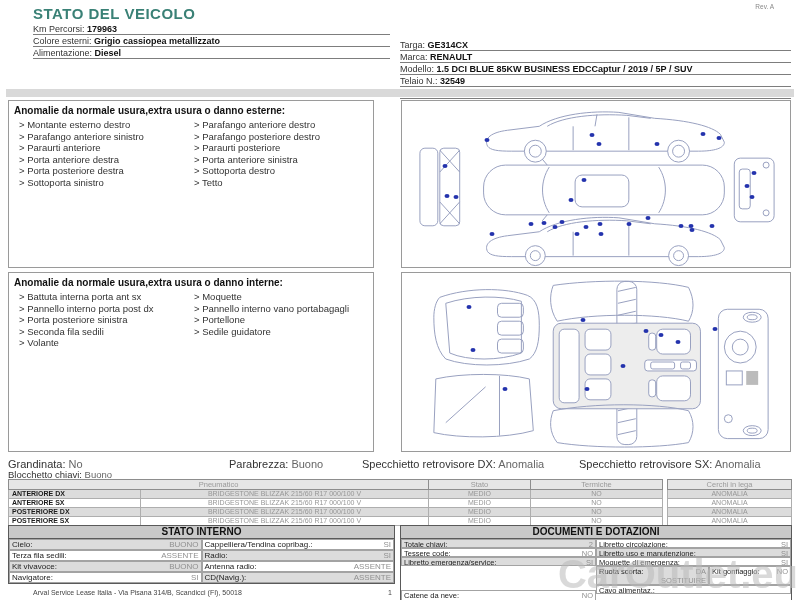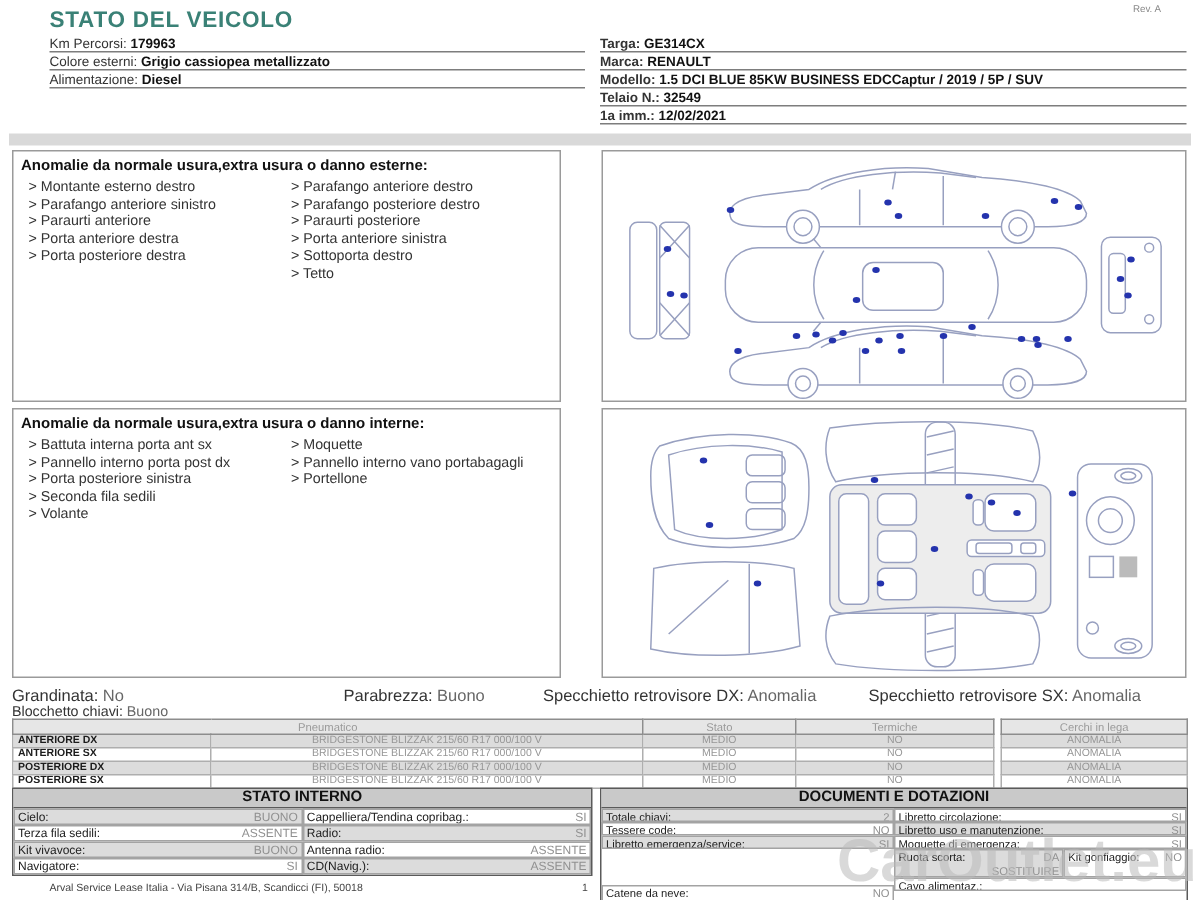--- a/index.html
+++ b/index.html
@@ -3,21 +3,21 @@
 <meta charset="utf-8">
 <style>
   html,body{margin:0;padding:0;background:#e8e8e8;}
   .page{position:relative;width:800px;height:600px;background:#ffffff;overflow:hidden;
         font-family:"Liberation Sans",sans-serif;color:#222;}
   
   .title{position:absolute;left:33px;top:5px;margin:0;font-size:15px;font-weight:bold;
          letter-spacing:.5px;color:#3a8176;}
   .rev{position:absolute;right:26px;top:3px;font-size:6.5px;color:#888;}
   .info-left{position:absolute;left:33px;top:23px;width:357px;}
-  .info-right{position:absolute;left:400px;top:23px;width:391px;font-weight:bold;}
+  .info-right{position:absolute;left:400px;top:39px;width:391px;}
   .field{border-bottom:1px solid #7d7d7d;font-size:9px;line-height:10px;padding:1px 0 0;color:#333;}
   .field b{color:#111;}
   .gray-band{position:absolute;left:6px;right:6px;top:89px;height:8px;background:#d9d9d9;}
   
   .textbox{position:absolute;left:8px;width:366px;border:1px solid #9a9a9a;background:#fff;box-sizing:border-box;}
   .diagrambox{position:absolute;left:401px;width:390px;border:1px solid #9a9a9a;box-sizing:border-box;}
   .sec-ext .textbox,.sec-ext .diagrambox{top:100px;height:168px;}
   .sec-int .textbox,.sec-int .diagrambox{top:272px;height:180px;}
   .box-header{font-size:10px;font-weight:bold;color:#111;padding:4px 5px 2px;}
   .cols{display:flex;padding:1px 4px 0 10px;}
@@ -97,20 +97,21 @@
   <div class="sec-ext">
     <div class="textbox">
       <div class="box-header">Anomalie da normale usura,extra usura o danno esterne:</div>
       <div class="cols">
         <ul id="ext-left">
             <li class="anomaly-item">&gt; Montante esterno destro</li>
             <li class="anomaly-item">&gt; Parafango anteriore sinistro</li>
             <li class="anomaly-item">&gt; Paraurti anteriore</li>
             <li class="anomaly-item">&gt; Porta anteriore destra</li>
             <li class="anomaly-item">&gt; Porta posteriore destra</li>
+            <li class="anomaly-item">&gt; Sottoporta sinistro</li>
           </ul>
           <ul id="ext-right">
             <li class="anomaly-item">&gt; Parafango anteriore destro</li>
             <li class="anomaly-item">&gt; Parafango posteriore destro</li>
             <li class="anomaly-item">&gt; Paraurti posteriore</li>
             <li class="anomaly-item">&gt; Porta anteriore sinistra</li>
             <li class="anomaly-item">&gt; Sottoporta destro</li>
             <li class="anomaly-item">&gt; Tetto</li>
           </ul>
       </div>
@@ -198,20 +199,21 @@
             <li class="anomaly-item">&gt; Battuta interna porta ant sx</li>
             <li class="anomaly-item">&gt; Pannello interno porta post dx</li>
             <li class="anomaly-item">&gt; Porta posteriore sinistra</li>
             <li class="anomaly-item">&gt; Seconda fila sedili</li>
             <li class="anomaly-item">&gt; Volante</li>
           </ul>
           <ul id="int-right">
             <li class="anomaly-item">&gt; Moquette</li>
             <li class="anomaly-item">&gt; Pannello interno vano portabagagli</li>
             <li class="anomaly-item">&gt; Portellone</li>
+            <li class="anomaly-item">&gt; Sedile guidatore</li>
           </ul>
       </div>
     </div>
     <div class="diagrambox">
       <svg viewBox="0 0 390 178">
         <g stroke="#98a0c0" fill="none" stroke-width="1">
 
           <path d="M38,24 C66,14 104,14 126,22 C136,26 138,38 138,52 C138,68 136,80 128,86 C104,94 66,94 44,86 C34,76 32,60 32,44 C32,36 34,28 38,24 Z"></path>
           <path d="M44,30 C68,22 100,22 120,28 L120,80 C98,88 66,88 48,80 Z"></path>
           <rect x="96" y="30" width="26" height="14" rx="4"></rect>

